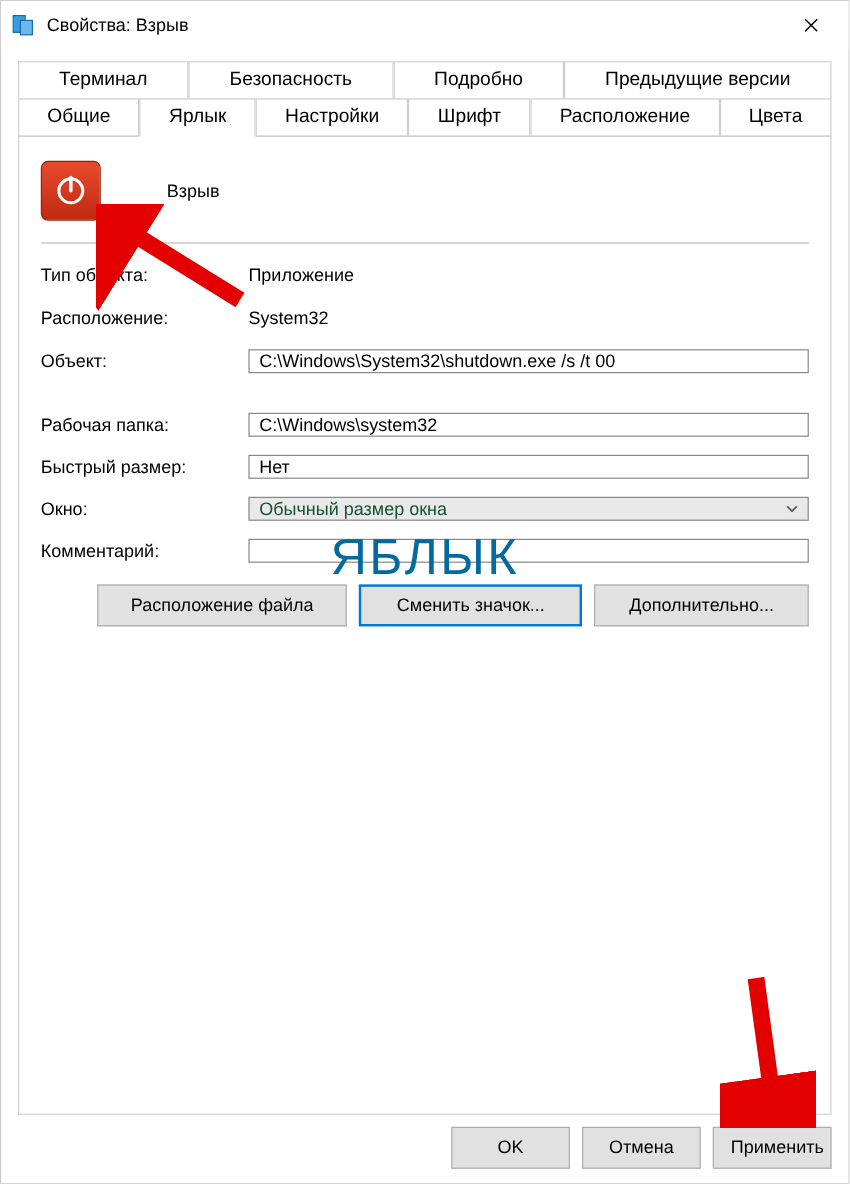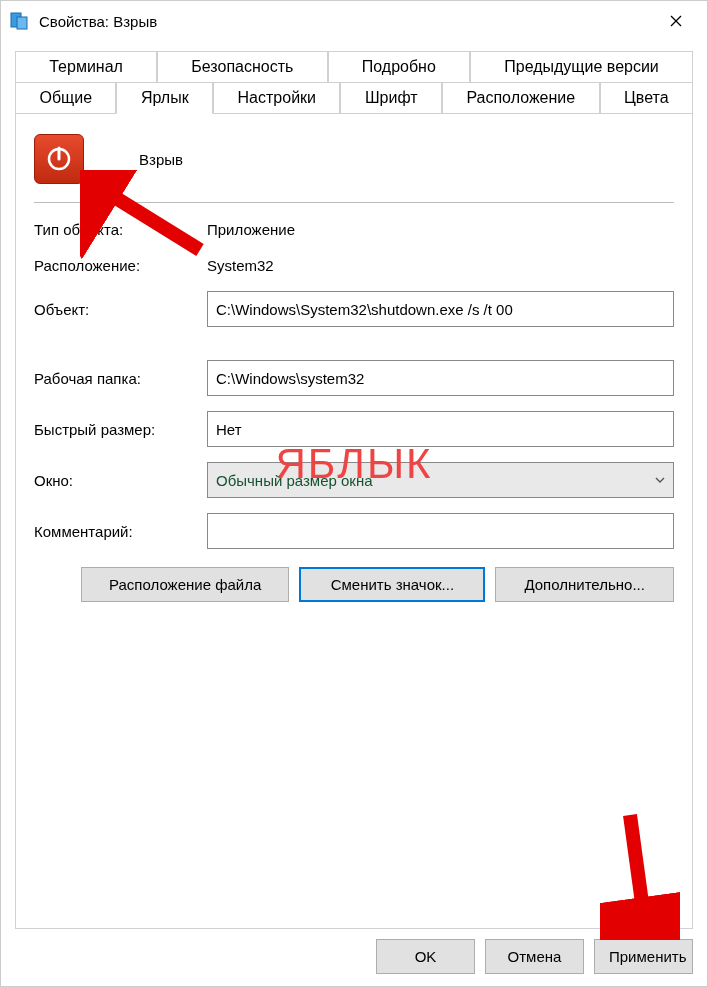--- a/index.html
+++ b/index.html
@@ -106,21 +106,21 @@
   .form-value-text {
     padding: 2px 0;
   }
   .form-input, .form-select {
     flex: 1;
     border: 1px solid #888;
     background: #fff;
     padding: 5px 8px;
     font-family: inherit;
     font-size: 15px;
-    height: 36px;
+    height: 20px;
   }
   .form-select {
     background: #e9e9e9;
     color: #14532d;
     display: flex;
     align-items: center;
     justify-content: space-between;
     padding-right: 8px;
   }
   .btn-row {
@@ -147,21 +147,21 @@
     justify-content: flex-end;
     gap: 10px;
     margin-top: 10px;
   }
   .bottom-row .btn { width: 99px; }
   .watermark {
     position: absolute;
     left: 50%; top: 440px;
     transform: translateX(-50%);
     font-size: 42px;
-    color: #ef4444;
+    color: #0369a1;
     letter-spacing: 2px;
     font-weight: 300;
     pointer-events: none;
     z-index: 5;
     font-family: Arial, sans-serif;
   }
   .arrow {
     position: absolute;
     pointer-events: none;
     z-index: 10;

